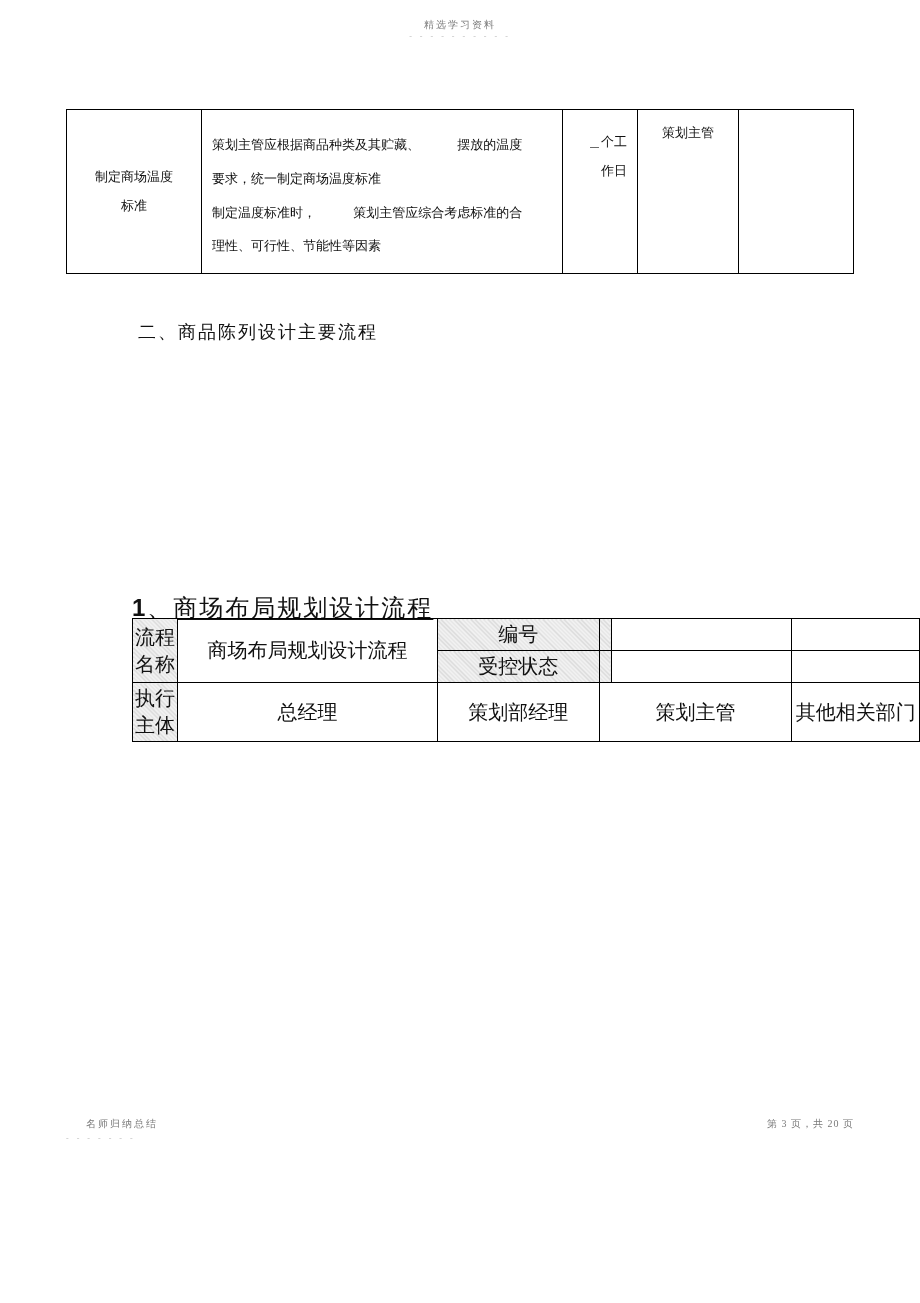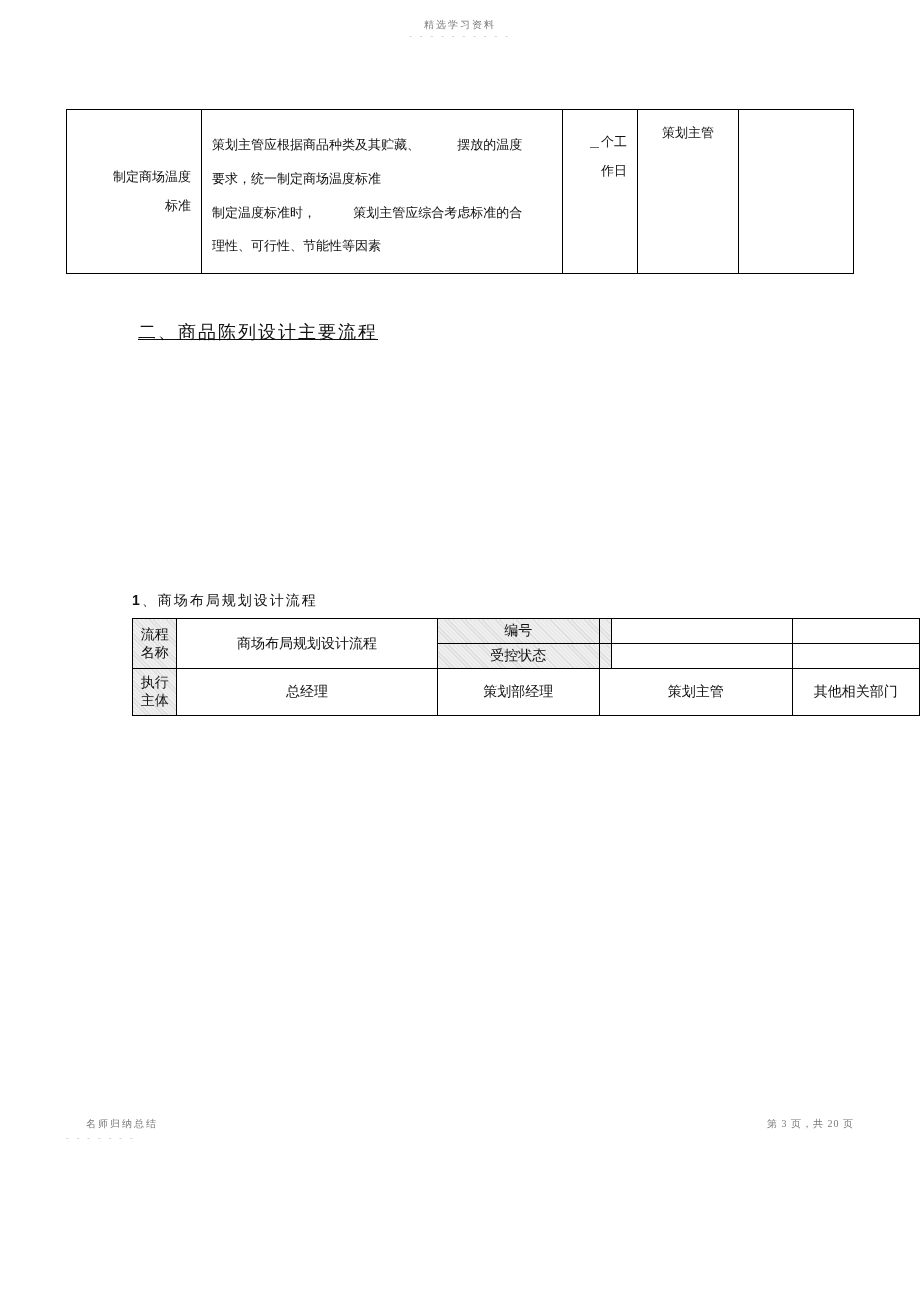--- a/index.html
+++ b/index.html
@@ -44,51 +44,52 @@
     left: 66px;
     width: 788px;
     border-collapse: collapse;
     font-size: 13px;
   }
   .tbl1 td {
     border: 1px solid #000;
     vertical-align: top;
     padding: 6px 10px;
   }
-  .tbl1 .left-col  { width: 114px; text-align: right; vertical-align: middle; line-height: 2.2; }
+  .tbl1 .left-col  { width: 114px; text-align: center; vertical-align: middle; line-height: 2.2; }
   .tbl1 .content   { width: 340px; line-height: 2.6; padding-top: 18px; padding-bottom: 10px;}
   .tbl1 .content .indent { display:inline-block; margin-left: 34px;}
   .tbl1 .time-col  { width: 54px;  text-align: right; line-height: 2.2; padding-top: 18px;}
   .tbl1 .resp-col  { width: 80px;  text-align: center; padding-top: 14px;}
   .tbl1 .empty-col { width: auto; }
 
   
   .heading-2 {
     position: absolute;
     left: 138px;
     font-size: 18px;
     letter-spacing: 2px;
   }
-  .h2a { top: 320px; text-decoration: underline; }
+  .h2a { top: 320px; }
   .h2b {
     position:absolute;
     left:132px;
     top: 592px;
-    font-size: 14px;
-    letter-spacing: 2px;
+    font-size: 24px;
+    letter-spacing: 2px;
+    text-decoration: underline;
   }
   .h2b .num { font-family: Arial, sans-serif; font-weight: bold; }
 
   
   .tbl2 {
     position: absolute;
     top: 618px;
     left: 132px;
     border-collapse: collapse;
-    font-size: 14px;
+    font-size: 20px;
   }
   .tbl2 td {
     border: 1px solid #000;
     text-align: center;
     vertical-align: middle;
     padding: 2px 0;
     height: 20px;
   }
   .hatch {
     background: repeating-linear-gradient(

